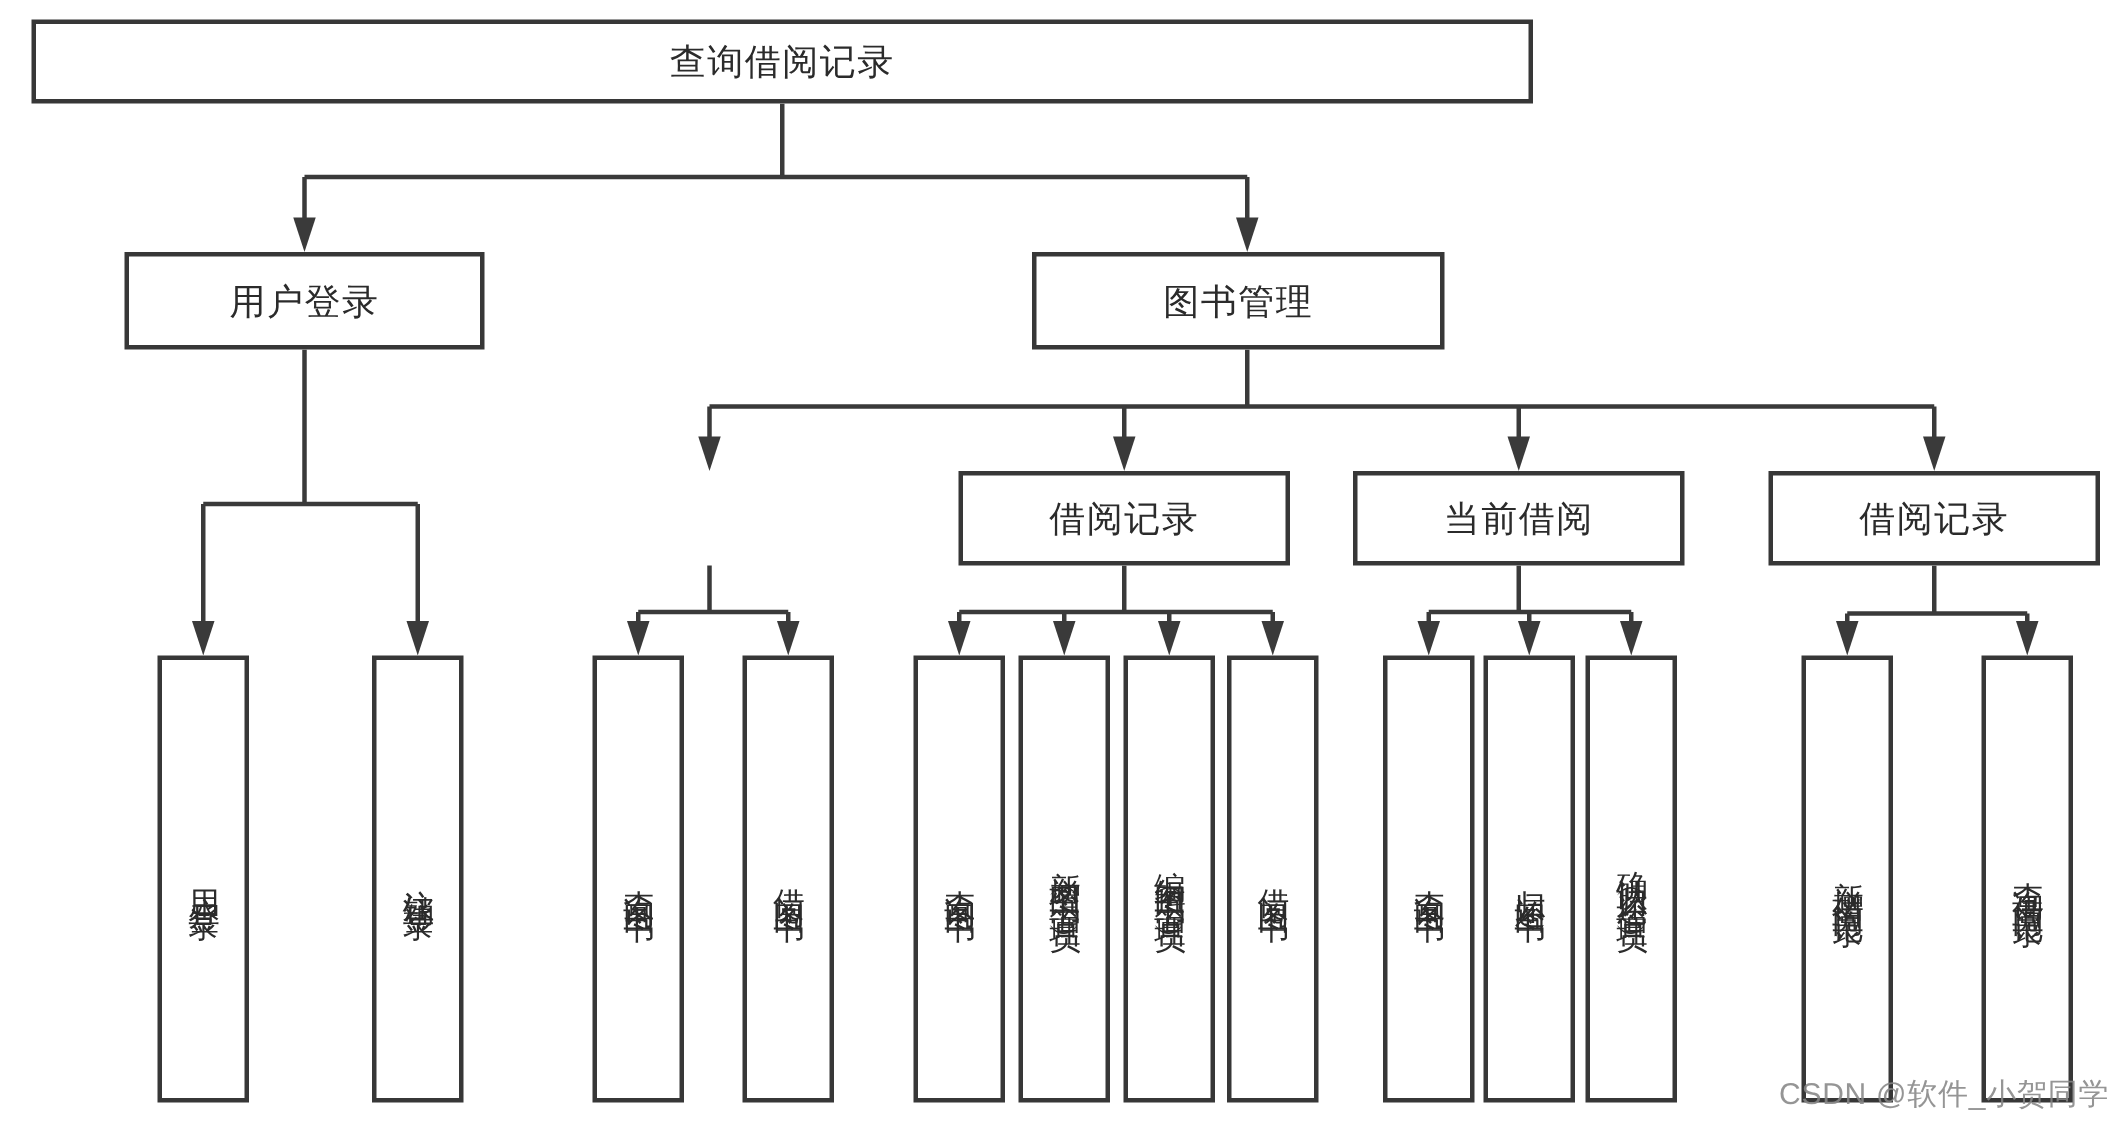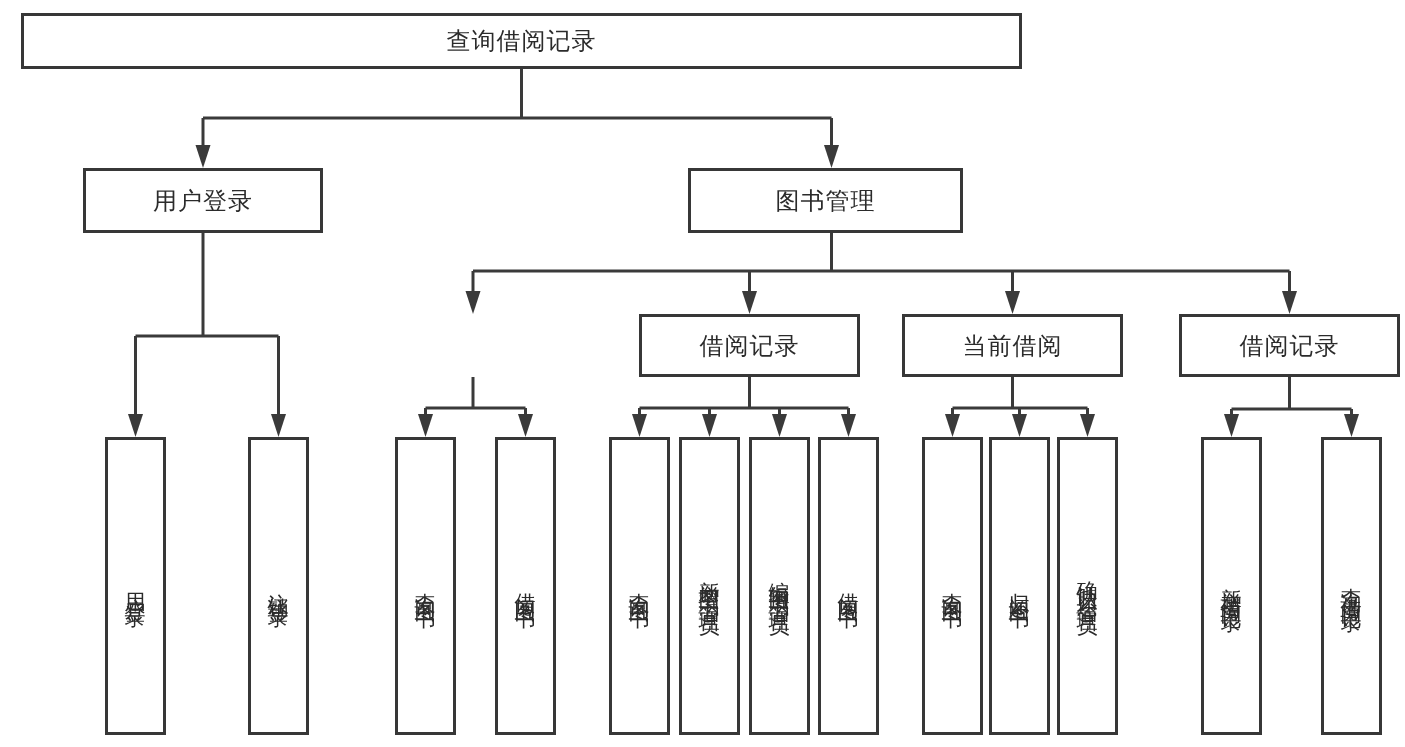--- a/index.html
+++ b/index.html
@@ -165,14 +165,15 @@
   <div class="node vnode" style="left:749px; top:437px; width:61px; height:298px;">编辑图书（管理员）</div>
   <div class="node vnode" style="left:818px; top:437px; width:61px; height:298px;">借阅图书</div>
 
   <div class="node vnode" style="left:922px; top:437px; width:61px; height:298px;">查询图书</div>
   <div class="node vnode" style="left:989px; top:437px; width:61px; height:298px;">归还图书</div>
   <div class="node vnode" style="left:1057px; top:437px; width:61px; height:298px;">确认归还（管理员）</div>
 
   <div class="node vnode" style="left:1201px; top:437px; width:61px; height:298px;">新增借阅记录</div>
   <div class="node vnode" style="left:1321px; top:437px; width:61px; height:298px;">查询借阅记录</div>
 
+  <div class="watermark">CSDN @软件_小贺同学</div>
 
 </div>
 
 </body></html>

